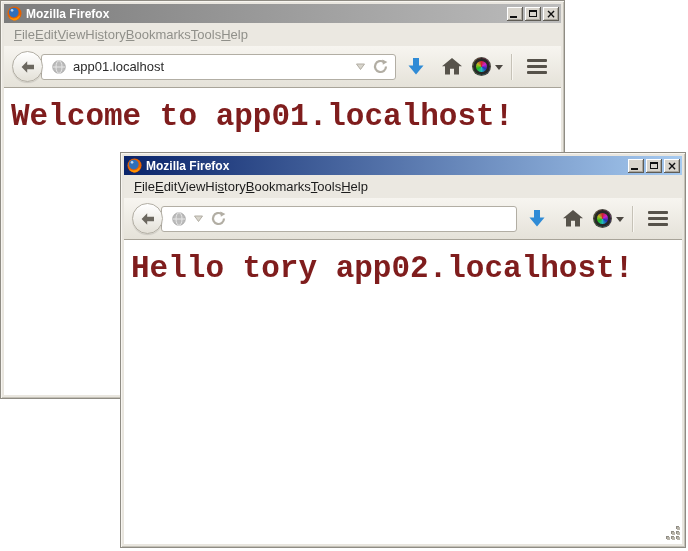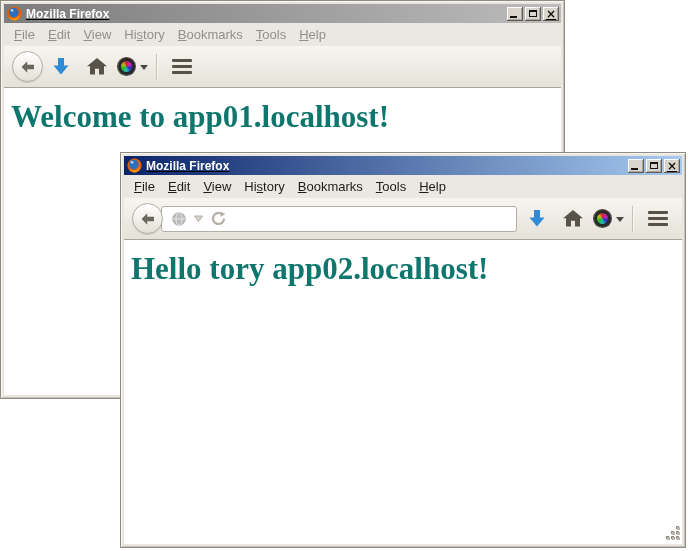--- a/index.html
+++ b/index.html
@@ -15,21 +15,21 @@
     border:1px solid #8f8c84;
     box-shadow: inset 1px 1px 0 #f7f5f0, inset -1px -1px 0 #c4c1b7;
     padding:3px;
     display:flex; flex-direction:column;
   }
   .win1 { left:0;   top:0;   width:565px; height:399px; z-index:1; }
   .win2 { left:120px; top:152px; width:566px; height:396px; z-index:2; }
 
   .titlebar {
     height:19px; flex:0 0 19px;
-    display:flex; align-items:center; gap:4px; padding:0 2px 0 3px;text-decoration:underline;
+    display:flex; align-items:center; gap:4px; padding:0 2px 0 3px;
   }
   .win1 .titlebar { background:linear-gradient(to right,#7c7c7c,#bcbcbc); }
   .win2 .titlebar { background:linear-gradient(to right,#0a246a,#a6caf0); }
   .title {
     flex:1; color:#ffffff; font-weight:bold; font-size:12px;
     white-space:nowrap; overflow:hidden;
   }
   .controls { display:flex; gap:2px; }
   .ctl {
     width:16px; height:14px; background:#d9d5cd; position:relative;
@@ -37,21 +37,21 @@
                 inset -2px -2px 0 #aba79e;
     display:flex; align-items:center; justify-content:center;
     cursor:default;
   }
   .glyph-min { position:absolute; left:3px; bottom:3px; width:7px; height:2px; background:#111; }
   .glyph-max { width:8px; height:7px; border:1px solid #111; border-top-width:2px; box-sizing:border-box; }
   .glyph-close { font:bold 12px/10px "DejaVu Sans", sans-serif; color:#111; }
 
   .menubar {
     height:23px; flex:0 0 23px;
-    display:flex; align-items:center; gap:13px; padding-left:10px;
+    display:flex; align-items:center; gap:0; padding-left:10px;
     background:#ebe8e1; font-size:13px;
   }
   .mi { white-space:nowrap; color:#1c1c1c; }
   .win1 .mi { color:#90908a; }
   .mi .u { text-decoration:underline; }
 
   .navbar {
     height:41px; flex:0 0 41px;
     display:flex; align-items:center; padding:0 8px;
     background:linear-gradient(#f7f5f0,#e5e2d9);
@@ -84,22 +84,22 @@
     width:0; height:0; margin-left:5px; margin-top:2px;
     border:4px solid transparent; border-top:5px solid #4c4842; border-bottom:none;
   }
   .sep { width:1px; height:26px; background:#c6c2b7; margin:0 5px 0 7px; box-shadow:1px 0 0 #f8f6f1; }
   .burger { display:flex; flex-direction:column; gap:3px; }
   .burger i { display:block; width:20px; height:3px; background:#56524a; border-radius:1px; }
 
   .content { flex:1; background:#ffffff; position:relative; overflow:hidden; }
   .content h1 {
     margin:11px 0 0 7px;
-    font-family:Liberation Serif, serif; font-weight:bold;
-    font-size:31px; color:#0f766e;
+    font-family:Liberation Mono, monospace; font-weight:bold;
+    font-size:31px; color:#7f1d1d;
     white-space:nowrap;
   }
 
   .grip { position:absolute; right:2px; bottom:2px; width:15px; height:15px; }
   .grip i {
     position:absolute; width:3px; height:3px;
     background:#b9b5ab; box-shadow:-1px -1px 0 #8f8c84;
   }
   .grip i:nth-child(1){ right:0; top:0; }
   .grip i:nth-child(2){ right:5px; top:5px; } .grip i:nth-child(3){ right:0; top:5px; }
@@ -144,20 +144,43 @@
     <span class="mi"><span></span><span class="u">T</span><span>ools</span></span>
     <span class="mi"><span></span><span class="u">H</span><span>elp</span></span>
   </div>
 
   <div class="navbar">
     <div class="backbtn">
       <svg width="16" height="16" viewBox="0 0 16 16">
         <path d="M7.2 2.2 L1.6 8 L7.2 13.8 L7.2 10.3 L14 10.3 L14 5.7 L7.2 5.7 Z" fill="#6b675f"></path>
       </svg>
     </div>
+    <div class="urlbar">
+      <span>
+        <svg width="14" height="14" viewBox="0 0 14 14">
+          <circle cx="7" cy="7" r="6.3" fill="#bbbbbb" stroke="#a3a3a3" stroke-width="0.8"></circle>
+          <g stroke="#e7e7e7" stroke-width="1" fill="none">
+            <ellipse cx="7" cy="7" rx="3" ry="6.3"></ellipse>
+            <path d="M0.7 7 H13.3"></path>
+          </g>
+        </svg>
+      </span>
+      <span class="url">app01.localhost</span>
+      <span>
+        <svg width="11" height="9" viewBox="0 0 11 9">
+          <path d="M1.5 2 H9.5 L5.5 7.5 Z" fill="#d8d5cc" stroke="#b2aea4" stroke-width="1"></path>
+        </svg>
+      </span>
+      <span>
+        <svg width="15" height="15" viewBox="0 0 15 15">
+          <path d="M13 7.5 A5.5 5.5 0 1 1 10.8 3.1" fill="none" stroke="#b2aea4" stroke-width="2.2"></path>
+          <path d="M9.4 0.4 L14.4 2.9 L9.8 5.8 Z" fill="#b2aea4"></path>
+        </svg>
+      </span>
+    </div>
     <div class="navbtn">
       <svg width="18" height="19" viewBox="0 0 18 19">
         <path d="M6 1 H12 V8.5 H16.5 L9 17.5 L1.5 8.5 H6 Z" fill="#2f8bd6"></path>
       </svg>
     </div>
     <div class="navbtn">
       <svg width="20" height="17" viewBox="0 0 20 17">
         <path d="M10 0 L0 8.2 H3 V16.5 H8 V10.8 H12 V16.5 H17 V8.2 H20 Z" fill="#57534b"></path>
       </svg>
     </div>

